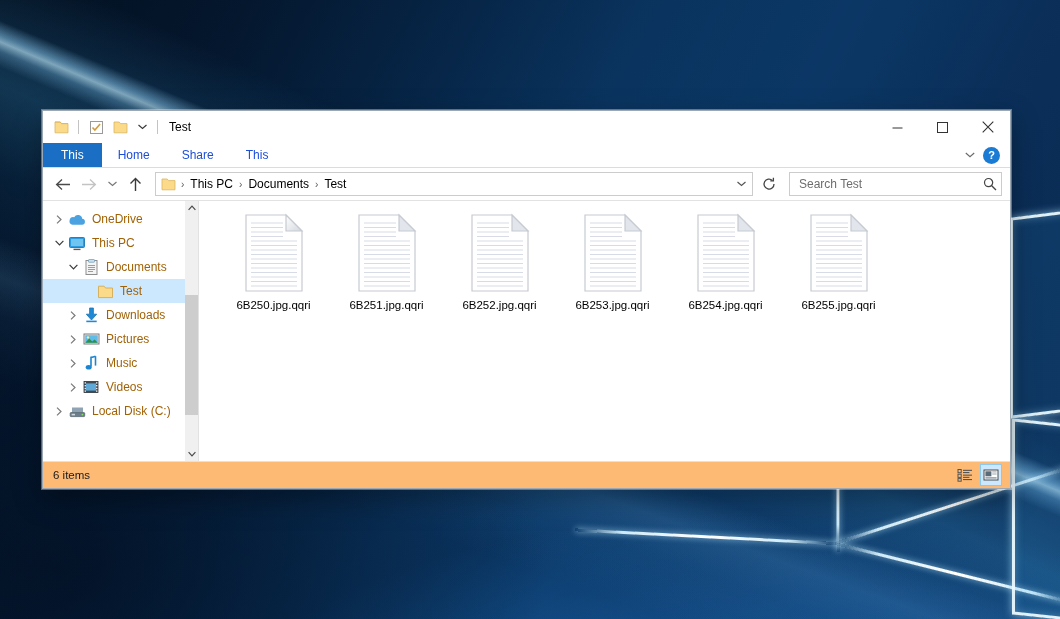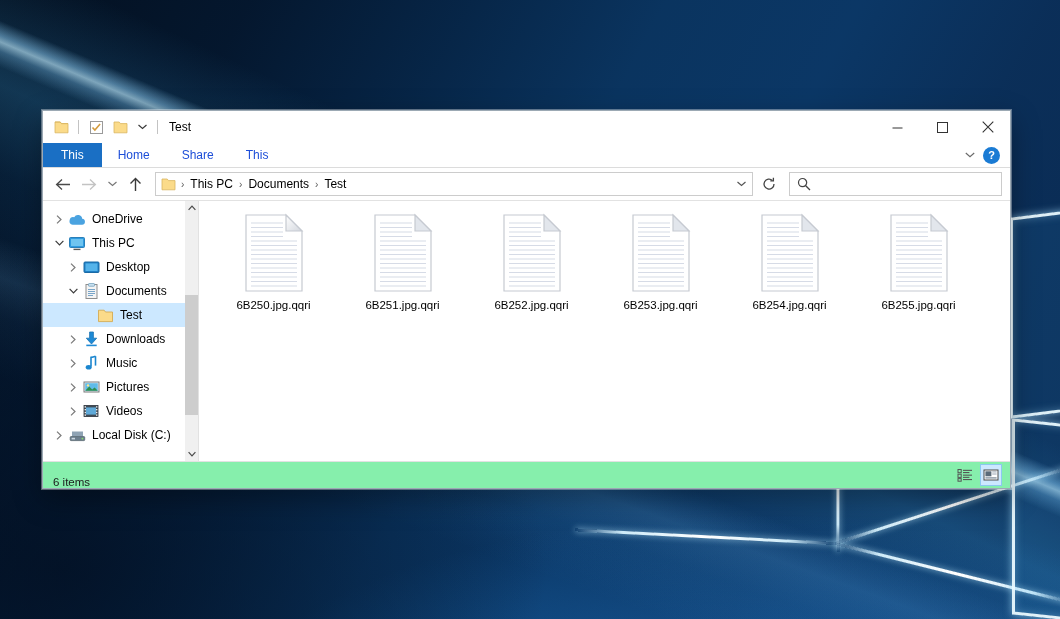--- a/index.html
+++ b/index.html
@@ -241,21 +241,21 @@
     width: 155px; min-width: 155px;
     background: #ffffff;
     border-right: 1px solid #e2e2e2;
     position: relative;
     overflow: hidden;
     padding-top: 6px;
   }
   .navitem {
     height: 24px;
     display: flex; align-items: center;
-    font-size: 12px; color: #000000;
+    font-size: 12px; color: #a16207;
     padding-right: 4px;
     white-space: nowrap;
   }
   .navitem.selected { background: #cce8ff; }
   .chev {
     width: 16px; min-width: 16px; height: 24px;
     display: flex; align-items: center; justify-content: center;
     font-size: 9px; color: #6f6f6f;
   }
   .chev.open { color: #3a3a3a; }
@@ -282,38 +282,38 @@
     background: #cdcdcd;
   }
 
   .content {
     flex: 1; position: relative; background: #ffffff;
     overflow: hidden;
   }
   .filegrid {
     display: flex; flex-wrap: wrap;
     padding: 8px 0 0 18px;
-    gap: 16px;
+    gap: 0;
   }
   .fileitem {
     width: 113px;
     padding-top: 4px;
     display: flex; flex-direction: column; align-items: center;
   }
   .doc-icon { width: 62px; height: 80px; position: relative; }
   .filename {
     font-size: 11.5px; color: #000; margin-top: 6px;
     white-space: nowrap;
   }
 
   
   .statusbar {
     height: 26px; min-height: 26px;
-    display: flex; align-items: flex-end;
-    background: #86efac;
+    display: flex; align-items: center;
+    background: #fdba74;
     border-top: 1px solid #e2e2e2;
     padding: 0 6px 0 10px;
     position: relative;
   }
   .status-text { font-size: 11.5px; color: #1b1b1b; }
   .view-btns {
     position: absolute; right: 8px; top: 0; height: 26px;
     display: flex; align-items: center; gap: 4px;
   }
   .view-btn {
@@ -453,20 +453,21 @@
       </div>
 
       <div class="refresh-btn">
         <svg width="14" height="14" viewBox="0 0 14 14">
           <path d="M12 7a5 5 0 1 1-1.6-3.6" fill="none" stroke="#444" stroke-width="1.3"></path>
           <path d="M11.4 0.8v3.1H8.3" fill="none" stroke="#444" stroke-width="1.3"></path>
         </svg>
       </div>
 
       <div class="searchbox">
+        <input type="text" placeholder="Search Test" style="">
         <span style="display:flex;align-items:center;">
           <svg width="14" height="14" viewBox="0 0 14 14">
             <circle cx="5.6" cy="5.6" r="4.1" fill="none" stroke="#444" stroke-width="1.2"></circle>
             <path d="M8.7 8.7l4.3 4.3" stroke="#444" stroke-width="1.3"></path>
           </svg>
         </span>
       </div>
     </div>
 
     <div class="body-row">
@@ -496,107 +497,93 @@
           <span class="navicon">
             <svg width="18" height="15" viewBox="0 0 18 15">
               <rect x="1.5" y="1.5" width="15" height="10" rx="1" fill="#2f9be0" stroke="#2a7fb8" stroke-width="1"></rect>
               <rect x="3" y="3" width="12" height="7" fill="#6fc4f0"></rect>
               <path d="M5.5 13.4h7" stroke="#5a5a5a" stroke-width="1.4"></path>
             </svg>
           </span>
           <span class="navlabel">This PC</span>
         </div>
 
+
+        <div class="navitem" style="padding-left:22px;">
+          <span class="chev open">
+            <svg width="9" height="6" viewBox="0 0 9 6">
+                <path d="M0.6 0.8l3.9 4 3.9-4" fill="none" stroke="#3a3a3a" stroke-width="1.2"></path>
+              </svg>
+          </span>
+          <span class="navicon">
+            <svg width="15" height="17" viewBox="0 0 15 17">
+              <rect x="2" y="1.5" width="11" height="14" fill="#f4f4f4" stroke="#8d8d8d" stroke-width="1"></rect>
+              <rect x="4.5" y="0.6" width="6" height="2.6" rx="0.6" fill="#cfe6f5" stroke="#6f9cb8" stroke-width="0.8"></rect>
+              <path d="M4 6.5h7M4 8.5h7M4 10.5h7M4 12.5h5" stroke="#6a9cc4" stroke-width="0.9"></path>
+            </svg>
+          </span>
+          <span class="navlabel">Documents</span>
+        </div>
+
+        <div class="navitem selected" style="padding-left:36px;">
+          <span class="chev"></span>
+          <span class="navicon">
+            <svg width="17" height="15" viewBox="0 0 17 15">
+              <path d="M1.5 2.2h5.6l1.4 1.8H15.5v9.6H1.5z" fill="#fbdb8a" stroke="#d4ab53" stroke-width="0.9"></path>
+            </svg>
+          </span>
+          <span class="navlabel">Test</span>
+        </div>
+
         <div class="navitem" style="padding-left:22px;">
           <span class="chev">
             <svg width="6" height="9" viewBox="0 0 6 9">
                 <path d="M1 0.6l4 3.9-4 3.9" fill="none" stroke="#7a7a7a" stroke-width="1.2"></path>
               </svg>
           </span>
           <span class="navicon">
-            <svg width="17" height="14" viewBox="0 0 17 14">
-              <rect x="1" y="2" width="15" height="10.5" rx="1" fill="#1f7fc4" stroke="#1a6aa5" stroke-width="1"></rect>
-              <rect x="2.5" y="3.4" width="12" height="7.6" fill="#54b3ea"></rect>
-            </svg>
-          </span>
-          <span class="navlabel">Desktop</span>
-        </div>
-
-        <div class="navitem" style="padding-left:22px;">
-          <span class="chev open">
-            <svg width="9" height="6" viewBox="0 0 9 6">
-                <path d="M0.6 0.8l3.9 4 3.9-4" fill="none" stroke="#3a3a3a" stroke-width="1.2"></path>
-              </svg>
-          </span>
-          <span class="navicon">
-            <svg width="15" height="17" viewBox="0 0 15 17">
-              <rect x="2" y="1.5" width="11" height="14" fill="#f4f4f4" stroke="#8d8d8d" stroke-width="1"></rect>
-              <rect x="4.5" y="0.6" width="6" height="2.6" rx="0.6" fill="#cfe6f5" stroke="#6f9cb8" stroke-width="0.8"></rect>
-              <path d="M4 6.5h7M4 8.5h7M4 10.5h7M4 12.5h5" stroke="#6a9cc4" stroke-width="0.9"></path>
-            </svg>
-          </span>
-          <span class="navlabel">Documents</span>
-        </div>
-
-        <div class="navitem selected" style="padding-left:36px;">
-          <span class="chev"></span>
-          <span class="navicon">
-            <svg width="17" height="15" viewBox="0 0 17 15">
-              <path d="M1.5 2.2h5.6l1.4 1.8H15.5v9.6H1.5z" fill="#fbdb8a" stroke="#d4ab53" stroke-width="0.9"></path>
-            </svg>
-          </span>
-          <span class="navlabel">Test</span>
-        </div>
-
-        <div class="navitem" style="padding-left:22px;">
-          <span class="chev">
-            <svg width="6" height="9" viewBox="0 0 6 9">
-                <path d="M1 0.6l4 3.9-4 3.9" fill="none" stroke="#7a7a7a" stroke-width="1.2"></path>
-              </svg>
-          </span>
-          <span class="navicon">
             <svg width="15" height="16" viewBox="0 0 15 16">
               <path d="M5.6 1h3.8v6.2h3.3L7.5 13 2.3 7.2h3.3z" fill="#1e8ad6" stroke="#1a74b4" stroke-width="0.8"></path>
               <rect x="2.3" y="13.6" width="10.4" height="1.6" fill="#1e8ad6"></rect>
             </svg>
           </span>
           <span class="navlabel">Downloads</span>
-        </div>
-
-        <div class="navitem" style="padding-left:22px;">
-          <span class="chev">
-            <svg width="6" height="9" viewBox="0 0 6 9">
-                <path d="M1 0.6l4 3.9-4 3.9" fill="none" stroke="#7a7a7a" stroke-width="1.2"></path>
-              </svg>
-          </span>
-          <span class="navicon">
-            <svg width="15" height="16" viewBox="0 0 15 16">
-              <path d="M11.5 1.2v9.4" stroke="#1b86cf" stroke-width="1.6" fill="none"></path>
-              <path d="M11.5 1.2C9 1.9 7 2.4 7 2.4v9" stroke="#1b86cf" stroke-width="1.6" fill="none"></path>
-              <ellipse cx="4.7" cy="12.3" rx="3" ry="2.3" fill="#1b86cf"></ellipse>
-            </svg>
-          </span>
-          <span class="navlabel">Music</span>
         </div>
 
         <div class="navitem" style="padding-left:22px;">
           <span class="chev">
             <svg width="6" height="9" viewBox="0 0 6 9">
                 <path d="M1 0.6l4 3.9-4 3.9" fill="none" stroke="#7a7a7a" stroke-width="1.2"></path>
               </svg>
           </span>
           <span class="navicon">
             <svg width="17" height="14" viewBox="0 0 17 14">
               <rect x="1" y="2" width="15" height="10" fill="#e8f3fa" stroke="#7a7a7a" stroke-width="1"></rect>
               <rect x="2.2" y="3.2" width="12.6" height="7.6" fill="#5fbbe8"></rect>
               <path d="M2.2 10.8l4-4.2 3 3 2.4-2.2 3.2 3.4z" fill="#2e8f4e"></path>
               <circle cx="5" cy="5.4" r="1.2" fill="#ffe98a"></circle>
             </svg>
           </span>
           <span class="navlabel">Pictures</span>
+        </div>
+
+        <div class="navitem" style="padding-left:22px;">
+          <span class="chev">
+            <svg width="6" height="9" viewBox="0 0 6 9">
+                <path d="M1 0.6l4 3.9-4 3.9" fill="none" stroke="#7a7a7a" stroke-width="1.2"></path>
+              </svg>
+          </span>
+          <span class="navicon">
+            <svg width="15" height="16" viewBox="0 0 15 16">
+              <path d="M11.5 1.2v9.4" stroke="#1b86cf" stroke-width="1.6" fill="none"></path>
+              <path d="M11.5 1.2C9 1.9 7 2.4 7 2.4v9" stroke="#1b86cf" stroke-width="1.6" fill="none"></path>
+              <ellipse cx="4.7" cy="12.3" rx="3" ry="2.3" fill="#1b86cf"></ellipse>
+            </svg>
+          </span>
+          <span class="navlabel">Music</span>
         </div>
 
         <div class="navitem" style="padding-left:22px;">
           <span class="chev">
             <svg width="6" height="9" viewBox="0 0 6 9">
                 <path d="M1 0.6l4 3.9-4 3.9" fill="none" stroke="#7a7a7a" stroke-width="1.2"></path>
               </svg>
           </span>
           <span class="navicon">
             <svg width="16" height="14" viewBox="0 0 16 14">

